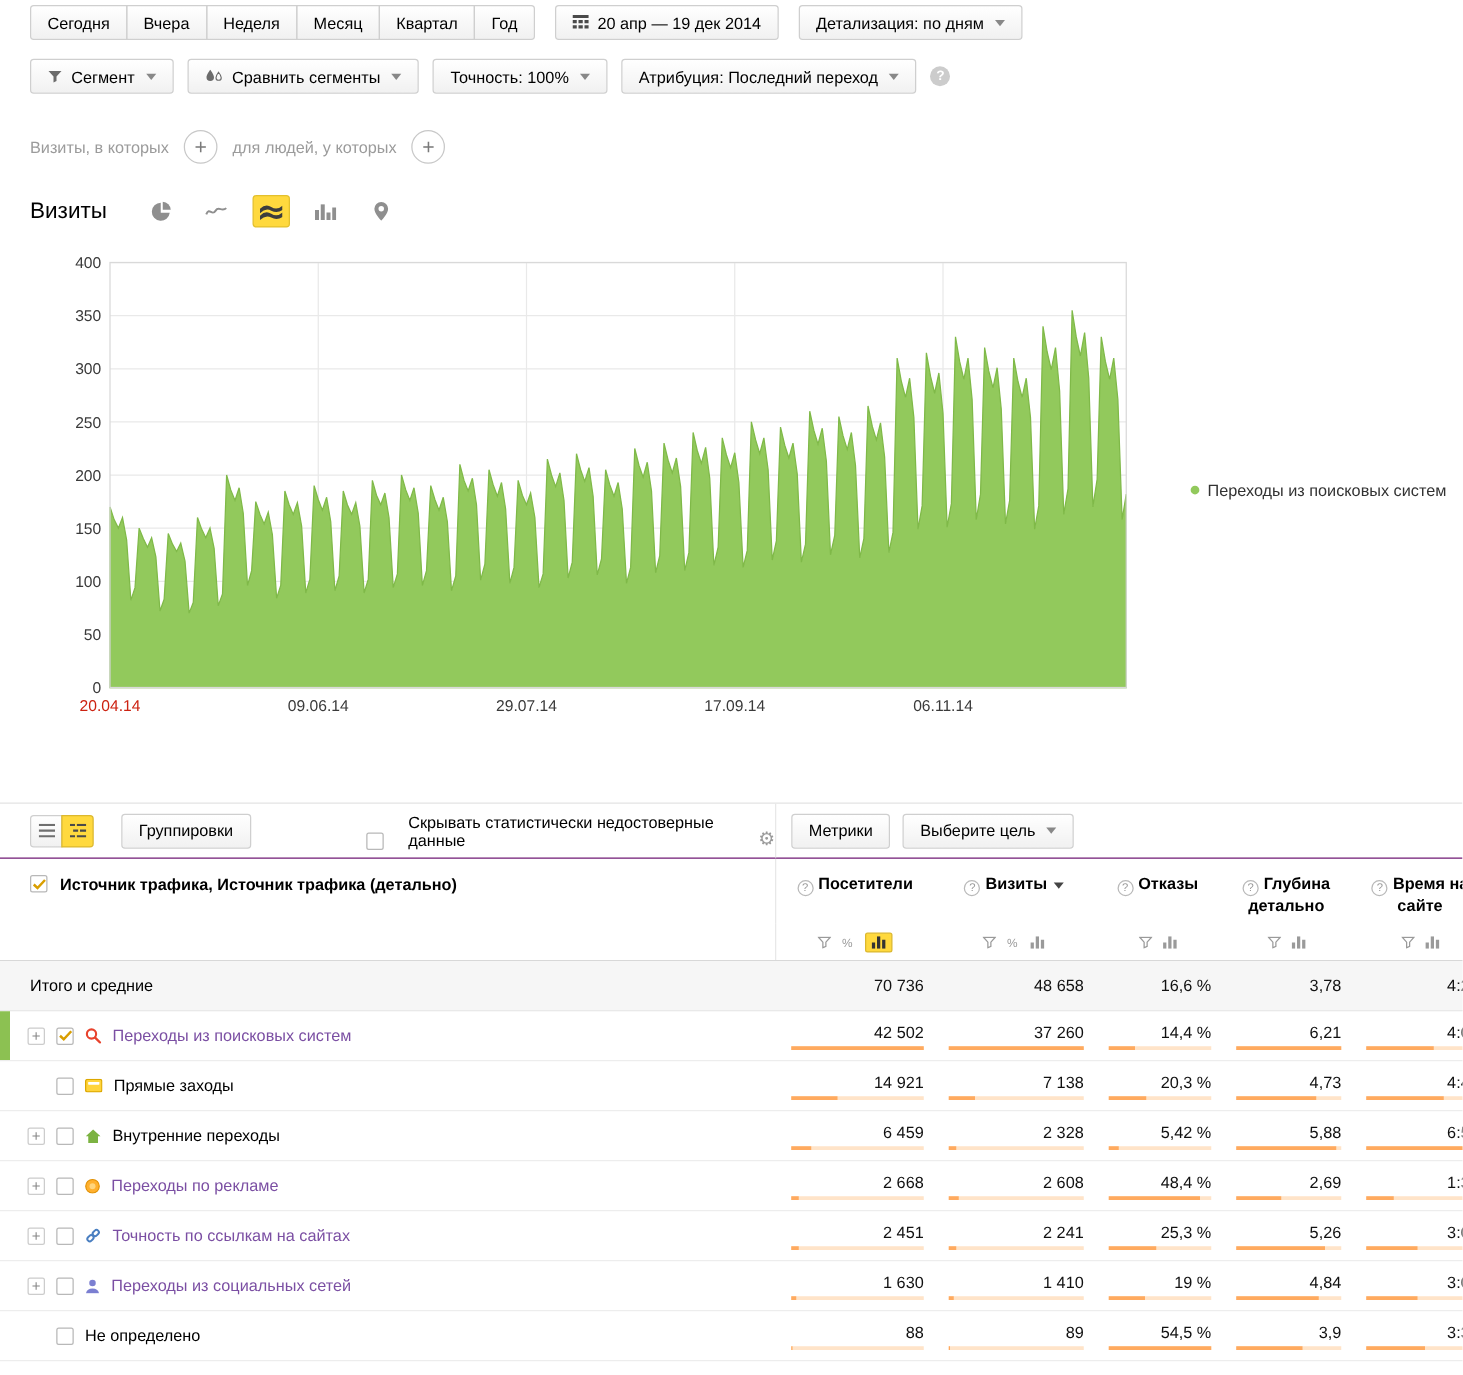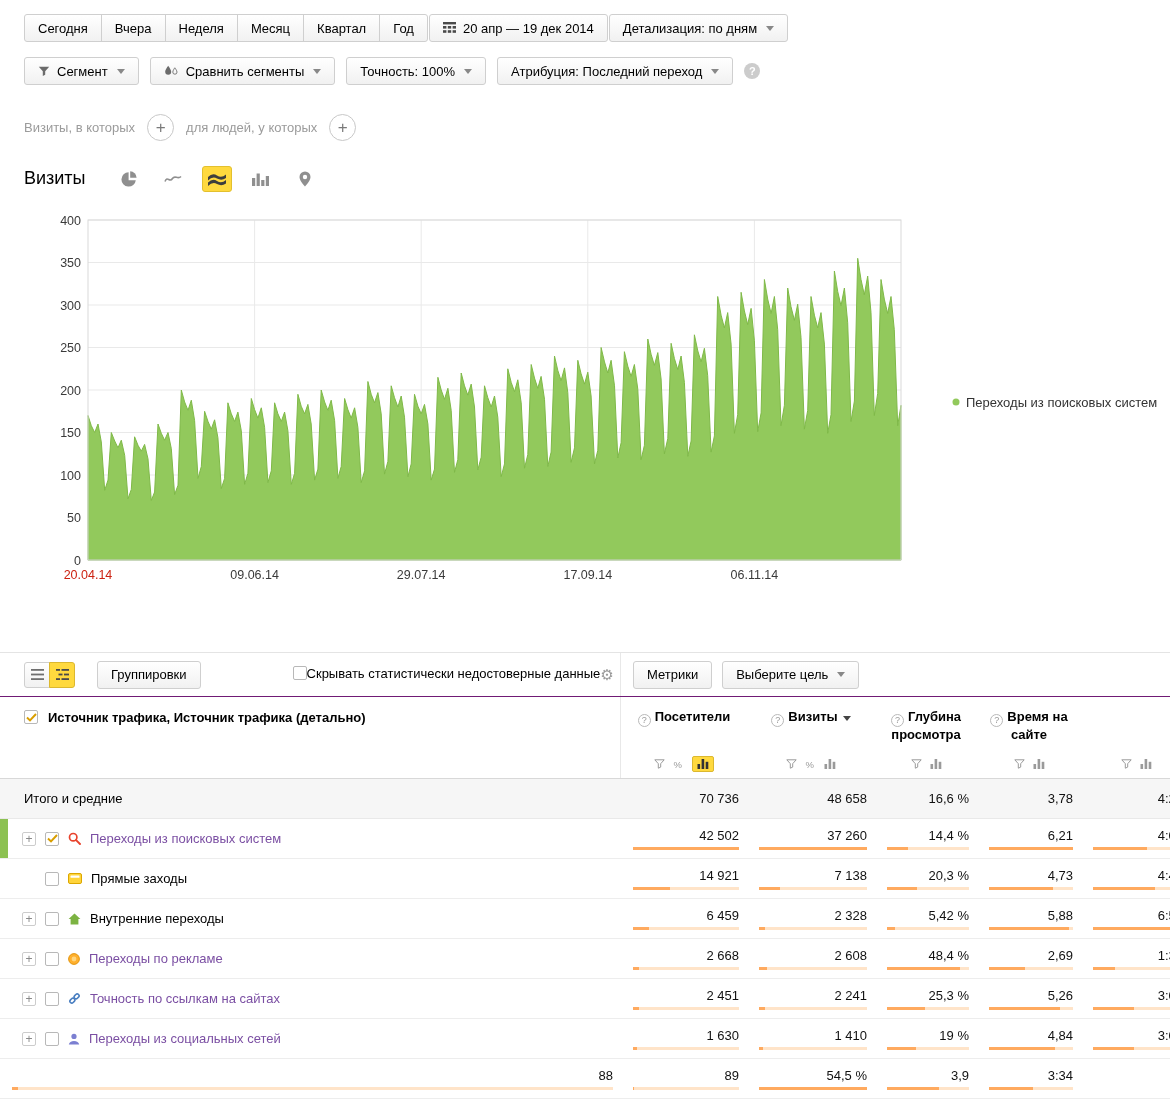--- a/index.html
+++ b/index.html
@@ -4,21 +4,21 @@
 <style>
   *{box-sizing:border-box;margin:0;padding:0}
   html,body{width:1170px;height:1100px;overflow:hidden;background:#fff;
     font-family:"Liberation Sans",sans-serif;font-size:13px;color:#000}
   .page{position:relative;width:1170px;height:1100px;overflow:hidden}
   text{font-family:"Liberation Sans",sans-serif}
   button{font-family:inherit}
 
   
   .bar-row{display:flex;align-items:center;padding-left:24px}
-  .row1{margin-top:14px;gap:1px}
+  .row1{margin-top:4px;gap:16px}
   .row2{margin-top:15px;gap:11px}
   .row3{margin-top:29px;gap:12px;height:27px}
   .btn{display:inline-flex;align-items:center;gap:7px;height:28px;padding:0 13px;
     border:1px solid #cfcfcf;border-radius:3px;background:linear-gradient(#fff,#f1f1f1);
     font-size:13px;color:#000;cursor:pointer;white-space:nowrap}
   .btn-group{display:inline-flex}
   .seg-btn{border-radius:0;margin-left:-1px}
   .seg-btn:first-child{border-radius:3px 0 0 3px;margin-left:0}
   .seg-btn:last-child{border-radius:0 3px 3px 0}
   .chev{width:0;height:0;border-left:4px solid transparent;border-right:4px solid transparent;
@@ -42,21 +42,21 @@
   .table-section{margin-top:59px;border-top:1px solid #e4e4e4}
   .table-toolbar{display:flex;height:44px;align-items:stretch;border-bottom:1px solid #701a75}
   .tt-left{width:621px;display:flex;align-items:center;padding-left:24px;border-right:1px solid #e8e8e8}
   .tt-right{display:flex;align-items:center;padding-left:12px;gap:10px}
   .toggle-btn{width:26px;height:26px;border:1px solid #cfcfcf;background:linear-gradient(#fff,#f1f1f1);
     display:inline-flex;align-items:center;justify-content:center;cursor:pointer;padding:0}
   .toggle-btn.first{border-radius:3px 0 0 3px}
   .toggle-btn.last{border-radius:0 3px 3px 0;margin-left:-1px}
   .toggle-btn.active{background:#ffd93e;border-color:#dcb82f}
   .groupings{margin-left:22px}
-  .hide-group{display:flex;align-items:flex-start;gap:0;margin-left:92px}
+  .hide-group{display:flex;align-items:flex-end;gap:20px;margin-left:92px}
   .gear{color:#9a9a9a;font-size:15px;cursor:pointer}
 
   .trow{display:grid;grid-template-columns:621px 126px 128px 102px 104px 110px;width:1191px}
   .header-row{min-height:52px}
   .dim-head{display:flex;align-items:flex-start;gap:10px;padding:13px 0 0 24px;font-weight:bold;
     border-right:1px solid #e8e8e8}
   .col-head{text-align:center;padding:12px 2px 0;font-weight:bold;line-height:16px;cursor:pointer}
   .colq{display:inline-flex;width:13px;height:13px;border:1px solid #b9b9b9;border-radius:50%;
     color:#999;font-size:9px;align-items:center;justify-content:center;margin-right:4px;
     vertical-align:-2px;font-weight:normal;cursor:pointer}
@@ -283,21 +283,22 @@
       <div class="cell dim-head">
         <span class="cb checked">
             <svg width="11" height="9" viewBox="0 0 11 9">
               <path d="M1,4.6 L4,7.4 L10,1" fill="none" stroke="#d99e00" stroke-width="2"></path>
             </svg>
           </span>
         <span class="dim-title">Источник трафика, Источник трафика (детально)</span>
       </div>
     <div class="cell col-head"><span class="colq">?</span><span class="col-label">Посетители</span></div>
         <div class="cell col-head"><span class="colq">?</span><span class="col-label">Визиты</span><span class="sort-arrow"></span></div>
-        <div class="cell col-head"><span class="colq">?</span><span class="col-label">Глубина просмотра</span></div>
+        <div class="cell col-head"><span class="colq">?</span><span class="col-label">Отказы</span></div>
+        <div class="cell col-head"><span class="colq">?</span><span class="col-label">Глубина детально</span></div>
         <div class="cell col-head"><span class="colq">?</span><span class="col-label">Время на сайте</span></div>
       </div>
 
     <div class="trow filter-row">
       <div class="cell filter-dim"></div>
     <div class="cell filter-cell">
           <span class="ficon">
             <svg width="11" height="10" viewBox="0 0 11 10">
               <path d="M0.8,0.8 h9.4 l-3.5,3.9 v3.4 l-2.4,1.1 v-4.5 z" fill="none" stroke="#9a9a9a"></path>
             </svg>
@@ -668,20 +669,25 @@
             </div>
           </div>
           <div class="cell num-cell">
             <div class="num">3:05</div>
             <div class="bar-track" style="background: rgb(255, 228, 201);">
               <div class="bar-fill" style="width: 45%; background: rgb(255, 170, 95);"></div>
             </div>
           </div>
         </div>
         <div class="trow data-row">
+          <div class="cell dim-cell">
+            <span class="expander invisible"></span>
+            <span class="cb"></span>
+            <span class="row-label">Не определено</span>
+          </div>
           <div class="cell num-cell">
             <div class="num">88</div>
             <div class="bar-track" style="background: rgb(255, 228, 201);">
               <div class="bar-fill" style="width: 1%; background: rgb(255, 170, 95);"></div>
             </div>
           </div>
           <div class="cell num-cell">
             <div class="num">89</div>
             <div class="bar-track" style="background: rgb(255, 228, 201);">
               <div class="bar-fill" style="width: 1%; background: rgb(255, 170, 95);"></div>

